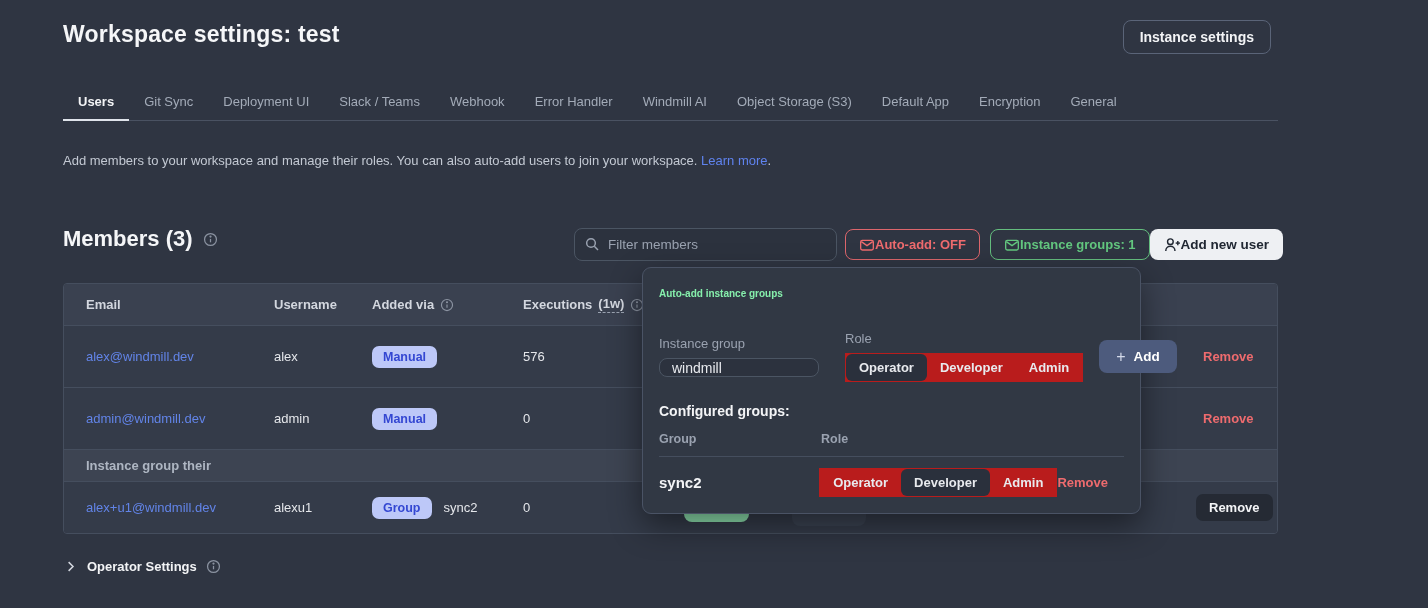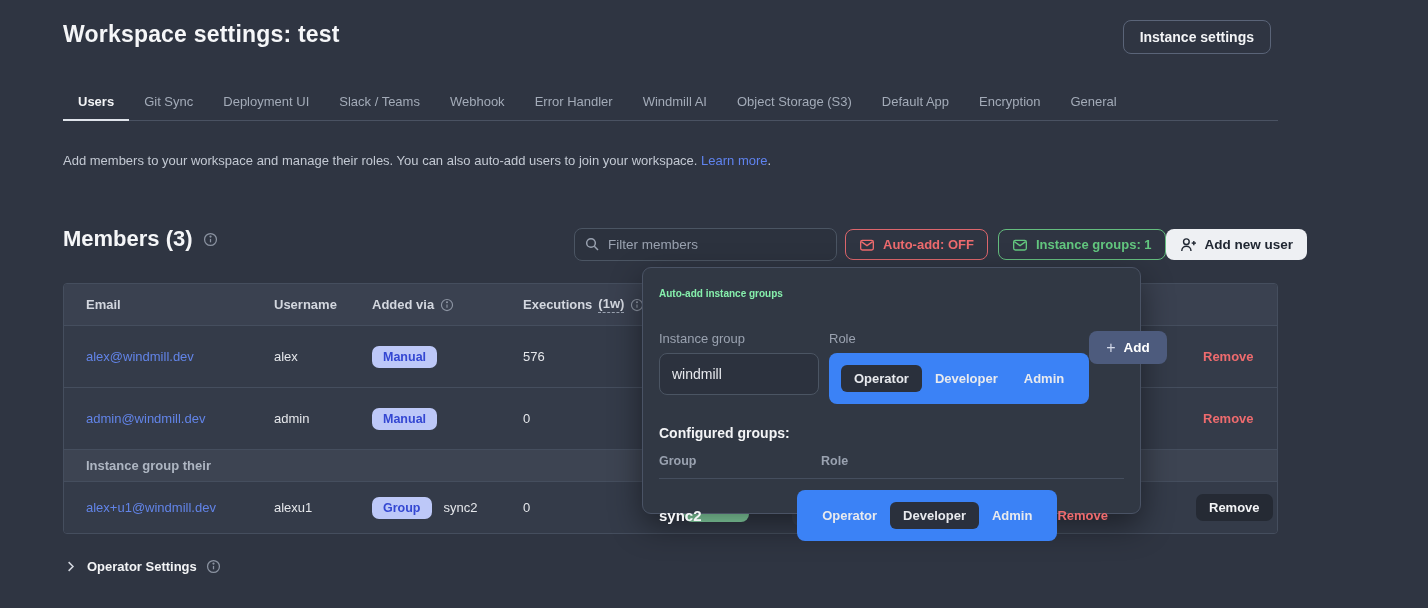--- a/index.html
+++ b/index.html
@@ -43,21 +43,21 @@
     width:263px; height:33px; position:relative; margin-right:8px;
   }
   .search-box input {
     width:100%; height:100%; background:#2c323e; border:1px solid #4b5563; border-radius:8px;
     color:#e5e7eb; font-size:13.5px; padding:0 10px 0 33px; outline:none;
     font-family: inherit;
   }
   .search-box input::placeholder { color:#9aa2b0; }
   .search-ic { position:absolute; left:10px; top:8px; }
   .btn {
-    height:31px; display:flex; align-items:center; gap:8px; padding:0 13px;
+    height:31px; display:flex; align-items:center; padding:0 13px;
     border-radius:8px; font-size:13px; font-weight:bold; cursor:pointer; white-space:nowrap;
     background:transparent; border:1px solid transparent; font-family:inherit;
   }
   .btn-red { border-color:#dd666c; color:#ee6b6e; margin-right:10px; }
   .btn-green { border-color:#64bd7e; color:#63c77f; }
   .btn-light { background:#eef0f3; color:#202732; font-size:13.5px; }
 
   
   .table {
     left:63px; top:283px; width:1215px;
@@ -99,28 +99,28 @@
   .peek-dark  { left:792px; top:504px; width:74px; height:22px; border-radius:8px; background:#3b4352; z-index:5; }
 
   
   .popup {
     left:642px; top:267px; width:499px; height:247px; z-index:50;
     background:#313844; border:1px solid #4a5365; border-radius:9px;
     box-shadow:0 12px 32px rgba(0,0,0,.45);
     padding:16px;
   }
   .popup-title { font-size:10px; font-weight:bold; color:#86efac; margin:4px 0 32px; }
-  .form-row { display:flex; align-items:flex-start; }
+  .form-row { display:flex; align-items:center;gap:16px; }
   .fcol { display:flex; flex-direction:column; }
   .flabel { font-size:13px; color:#9aa2b0; margin-bottom:7px; }
   .ginput {
-    width:160px; height:42px; background:#2c323e; border:1px solid #4b5563; border-radius:8px;
+    width:160px; height:19px; background:#2c323e; border:1px solid #4b5563; border-radius:8px;
     color:#e8eaee; font-size:14px; padding:0 12px; outline:none; font-family:inherit;
   }
-  .seg { display:inline-flex; background:#3b82f6; border-radius:8px; padding:12px; align-self:flex-start; }
+  .seg { display:inline-flex; background:#b91c1c; border-radius:0; padding:1px; align-self:flex-start; }
   .seg-item {
     padding:6px 13px; font-size:13px; font-weight:bold; color:#e8eaee;
     border-radius:6px; cursor:pointer; white-space:nowrap; background:transparent; border:none; font-family:inherit;
   }
   .seg-item.selected { background:#2a303c; }
   .add-btn {
     margin-left:auto; height:33px; padding:0 17px; display:flex; align-items:center; gap:8px;
     background:#4d5b7d; border:none; border-radius:8px; color:#ffffff;
     font-size:13.5px; font-weight:bold; cursor:pointer; font-family:inherit;
   }

